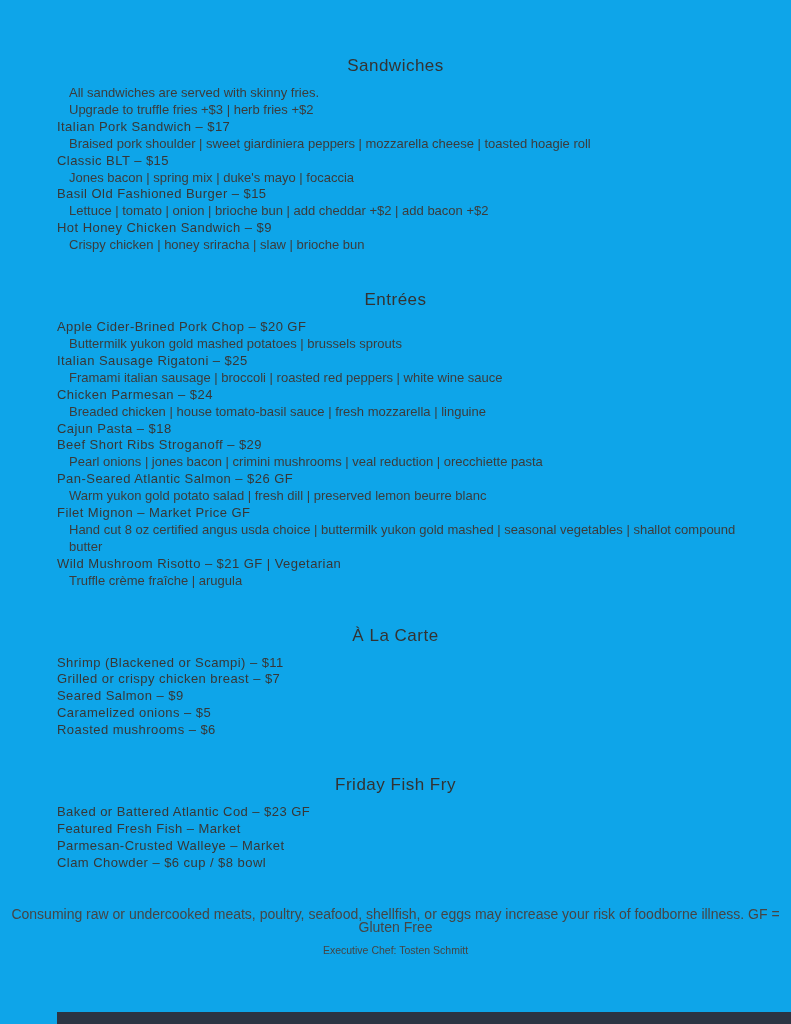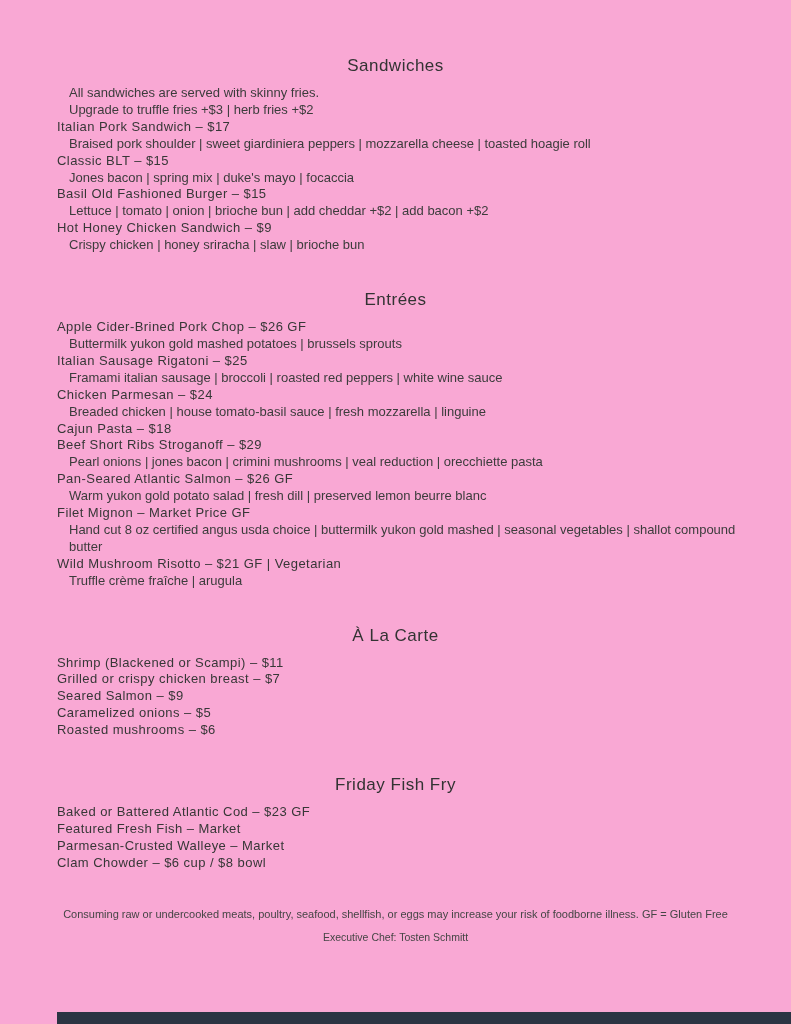--- a/index.html
+++ b/index.html
@@ -27,55 +27,55 @@
   .line {
     margin: 0;
     font-size: 13px;
     line-height: 16.9px;
     color: #3c3c3c;
   }
   .line.name { letter-spacing: 0.45px; color: #373737; }
   .line.desc { letter-spacing: 0px; margin-left: 12px; }
   .footer { margin-top: 36px; text-align: center; }
   .footer p { margin: 0; color: #454545; }
-  .disclaimer { font-size: 11px; line-height: 13px; }
+  .disclaimer { font-size: 14px; line-height: 13px; }
   .chef { font-size: 10.5px; line-height: 13px; margin-top: 10px !important; }
   .bottom-bar {
     position: absolute;
     left: 57px;
     right: 0;
     bottom: 0;
     height: 12px;
   }
 </style>
 </head>
 <body>
 
-<div class="page" style="background: #f9a8d4;">
+<div class="page" style="background: #0ea5e9;">
   <div id="sections">
   <section class="menu-section">
     <h2 class="section-title">Sandwiches</h2>
     <div class="lines">
           <p class="line desc">All sandwiches are served with skinny fries.</p>
           <p class="line desc">Upgrade to truffle fries +$3 | herb fries +$2</p>
           <p class="line name">Italian Pork Sandwich – $17</p>
           <p class="line desc">Braised pork shoulder | sweet giardiniera peppers | mozzarella cheese | toasted hoagie roll</p>
           <p class="line name">Classic BLT – $15</p>
           <p class="line desc">Jones bacon | spring mix | duke's mayo | focaccia</p>
           <p class="line name">Basil Old Fashioned Burger – $15</p>
           <p class="line desc">Lettuce | tomato | onion | brioche bun | add cheddar +$2 | add bacon +$2</p>
           <p class="line name">Hot Honey Chicken Sandwich – $9</p>
           <p class="line desc">Crispy chicken | honey sriracha | slaw | brioche bun</p>
         </div>
   </section>
 
   <section class="menu-section">
     <h2 class="section-title">Entrées</h2>
     <div class="lines">
-          <p class="line name">Apple Cider-Brined Pork Chop – $26 GF</p>
+          <p class="line name">Apple Cider-Brined Pork Chop – $20 GF</p>
           <p class="line desc">Buttermilk yukon gold mashed potatoes | brussels sprouts</p>
           <p class="line name">Italian Sausage Rigatoni – $25</p>
           <p class="line desc">Framami italian sausage | broccoli | roasted red peppers | white wine sauce</p>
           <p class="line name">Chicken Parmesan – $24</p>
           <p class="line desc">Breaded chicken | house tomato-basil sauce | fresh mozzarella | linguine</p>
           <p class="line name">Cajun Pasta – $18</p>
           <p class="line name">Beef Short Ribs Stroganoff – $29</p>
           <p class="line desc">Pearl onions | jones bacon | crimini mushrooms | veal reduction | orecchiette pasta</p>
           <p class="line name">Pan-Seared Atlantic Salmon – $26 GF</p>
           <p class="line desc">Warm yukon gold potato salad | fresh dill | preserved lemon beurre blanc</p>

